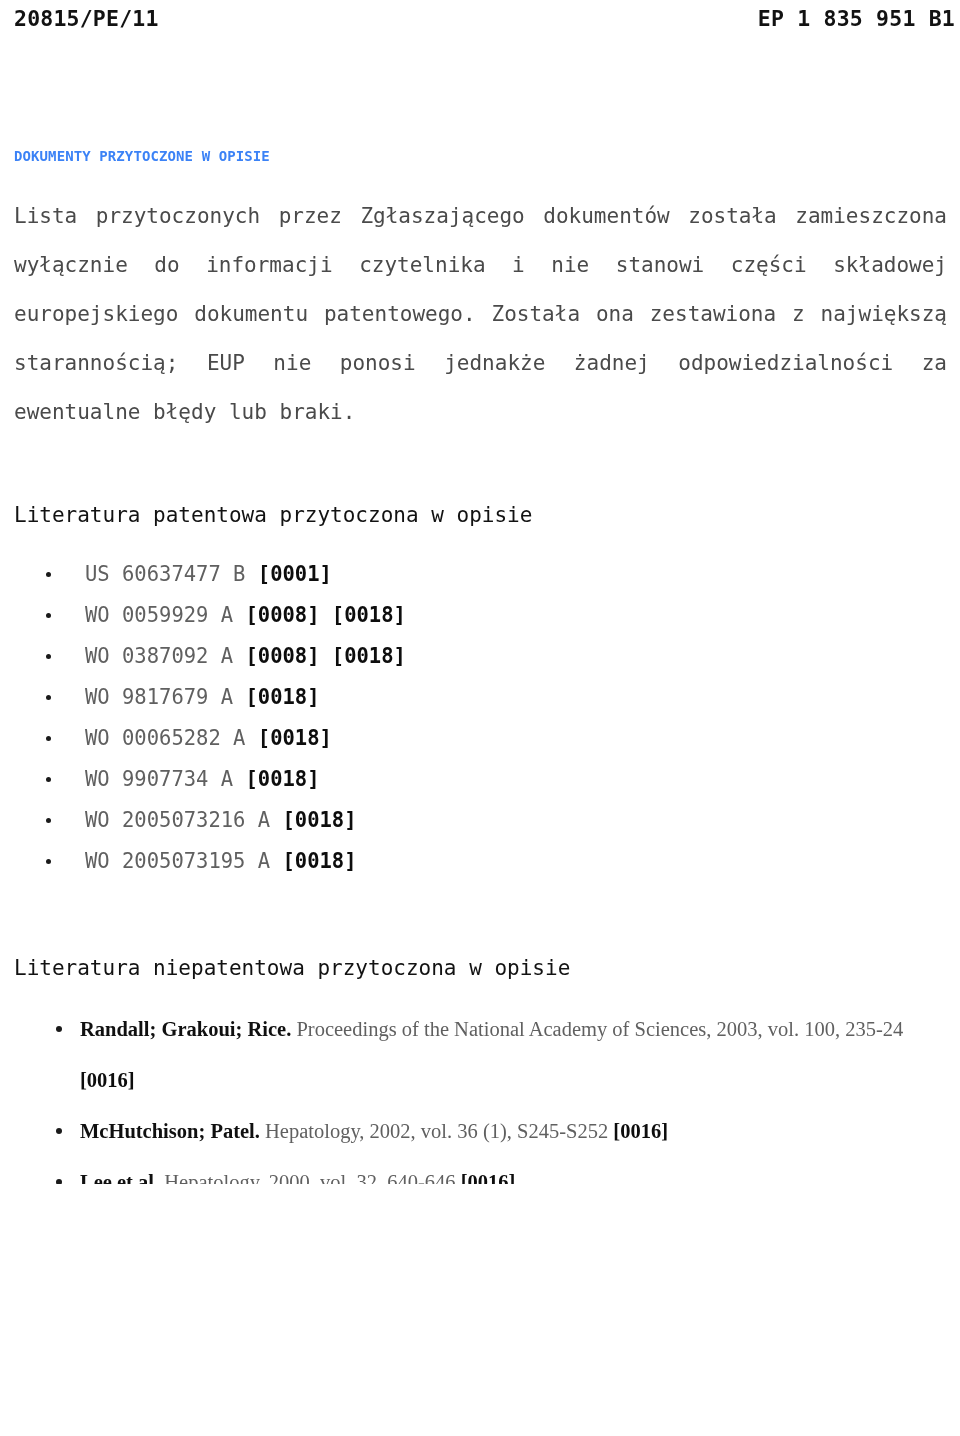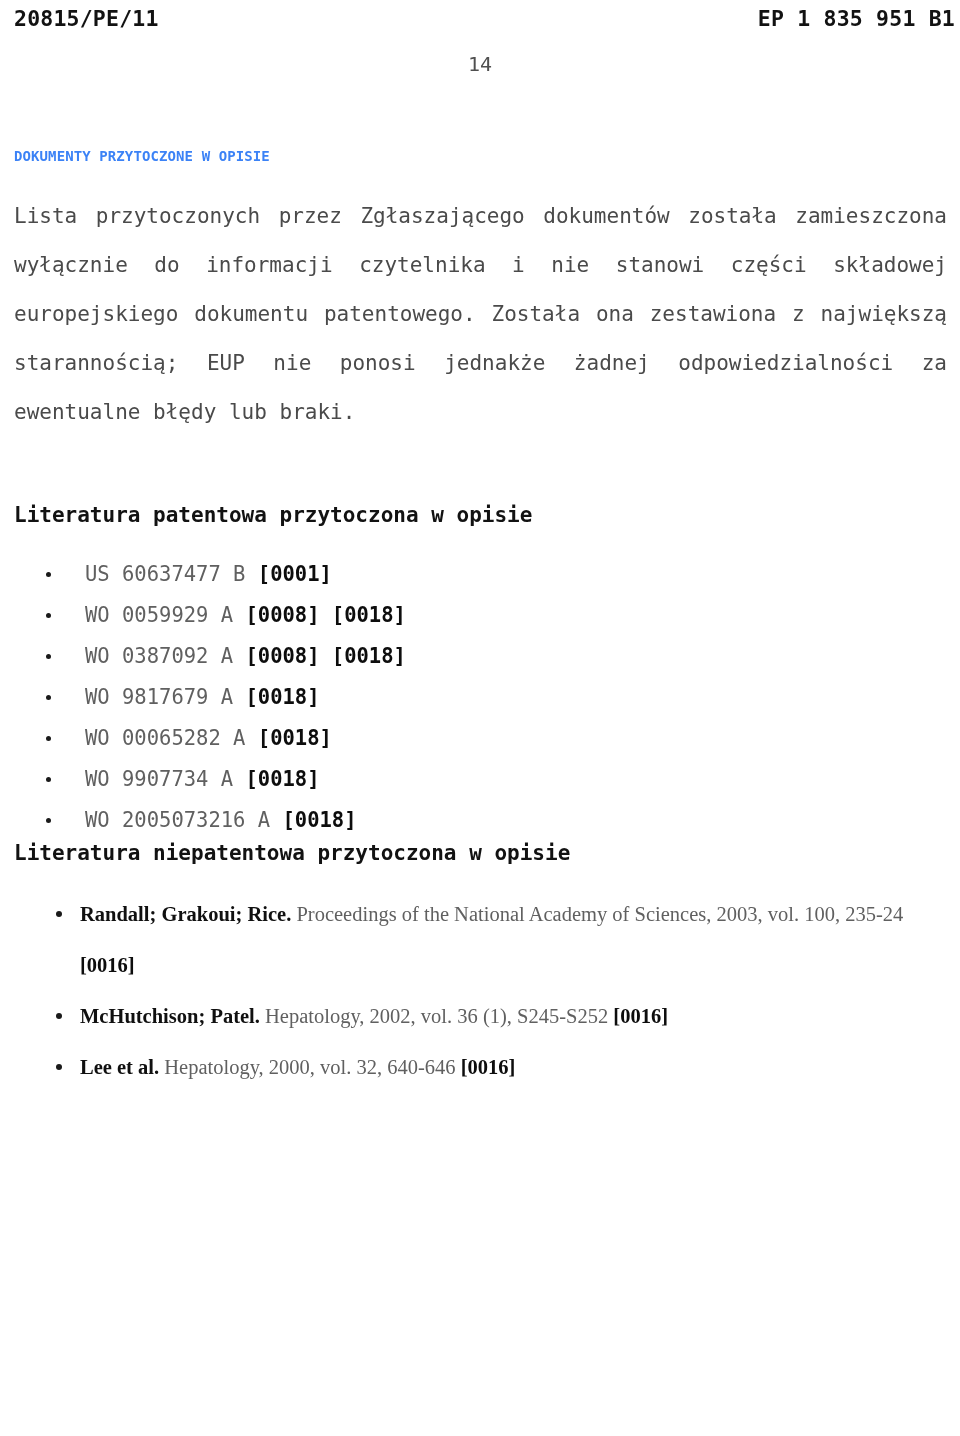--- a/index.html
+++ b/index.html
@@ -78,28 +78,28 @@
     color: #4a4a4a;
     text-align: justify;
     text-align-last: left;
     letter-spacing: 0px;
     word-spacing: 0px;
     hyphens: none;
   }
 
   
   .list-heading {
-    font-weight: bold;
+    font-weight: normal;
     font-size: 21px;
     color: #121212;
     white-space: nowrap;
   }
 
   #patent-heading { margin-top: 66px; }
-  #nonpatent-heading { }
+  #nonpatent-heading { margin-top: 74px; }
 
   
   ul.doc-list {
     list-style: none;
     margin: 0;
     padding: 0;
   }
 
   
   ul.patent-list { margin-top: 27px; padding-left: 32px; }
@@ -156,38 +156,38 @@
 </head>
 <body>
 
 <div class="page">
 
   <div class="running-head">
     <span class="head-left">20815/PE/11</span>
     <span class="head-right">EP 1 835 951 B1</span>
   </div>
 
-  <div class="folio">14</div>
 
   <div class="content">
 
     <h1 class="section-title">DOKUMENTY PRZYTOCZONE W OPISIE</h1>
 
     <p class="disclaimer">Lista przytoczonych przez Zgłaszającego dokumentów została zamieszczona wyłącznie do informacji czytelnika i nie stanowi części składowej europejskiego dokumentu patentowego. Została ona zestawiona z największą starannością; EUP nie ponosi jednakże żadnej odpowiedzialności za ewentualne błędy lub braki.</p>
 
     <h2 class="list-heading" id="patent-heading">Literatura patentowa przytoczona w opisie</h2>
 
     <ul class="doc-list patent-list" id="patent-list">
         <li><span class="docid">US 60637477 B</span> <span class="ref">[0001]</span></li>
         <li><span class="docid">WO 0059929 A</span> <span class="ref">[0008] [0018]</span></li>
         <li><span class="docid">WO 0387092 A</span> <span class="ref">[0008] [0018]</span></li>
         <li><span class="docid">WO 9817679 A</span> <span class="ref">[0018]</span></li>
         <li><span class="docid">WO 00065282 A</span> <span class="ref">[0018]</span></li>
         <li><span class="docid">WO 9907734 A</span> <span class="ref">[0018]</span></li>
         <li><span class="docid">WO 2005073216 A</span> <span class="ref">[0018]</span></li>
+        <li><span class="docid">WO 2005073195 A</span> <span class="ref">[0018]</span></li>
       </ul>
 
     <h2 class="list-heading" id="nonpatent-heading">Literatura niepatentowa przytoczona w opisie</h2>
 
     <ul class="doc-list nonpatent-list" id="nonpatent-list">
         <li><span class="authors">Randall; Grakoui; Rice.</span> <span class="citation">Proceedings of the National Academy of Sciences, 2003, vol. 100, 235-24</span> <span class="ref">[0016]</span></li>
         <li><span class="authors">McHutchison; Patel.</span> <span class="citation">Hepatology, 2002, vol. 36 (1), S245-S252</span> <span class="ref">[0016]</span></li>
         <li><span class="authors">Lee et al.</span> <span class="citation">Hepatology, 2000, vol. 32, 640-646</span> <span class="ref">[0016]</span></li>
       </ul>
 

